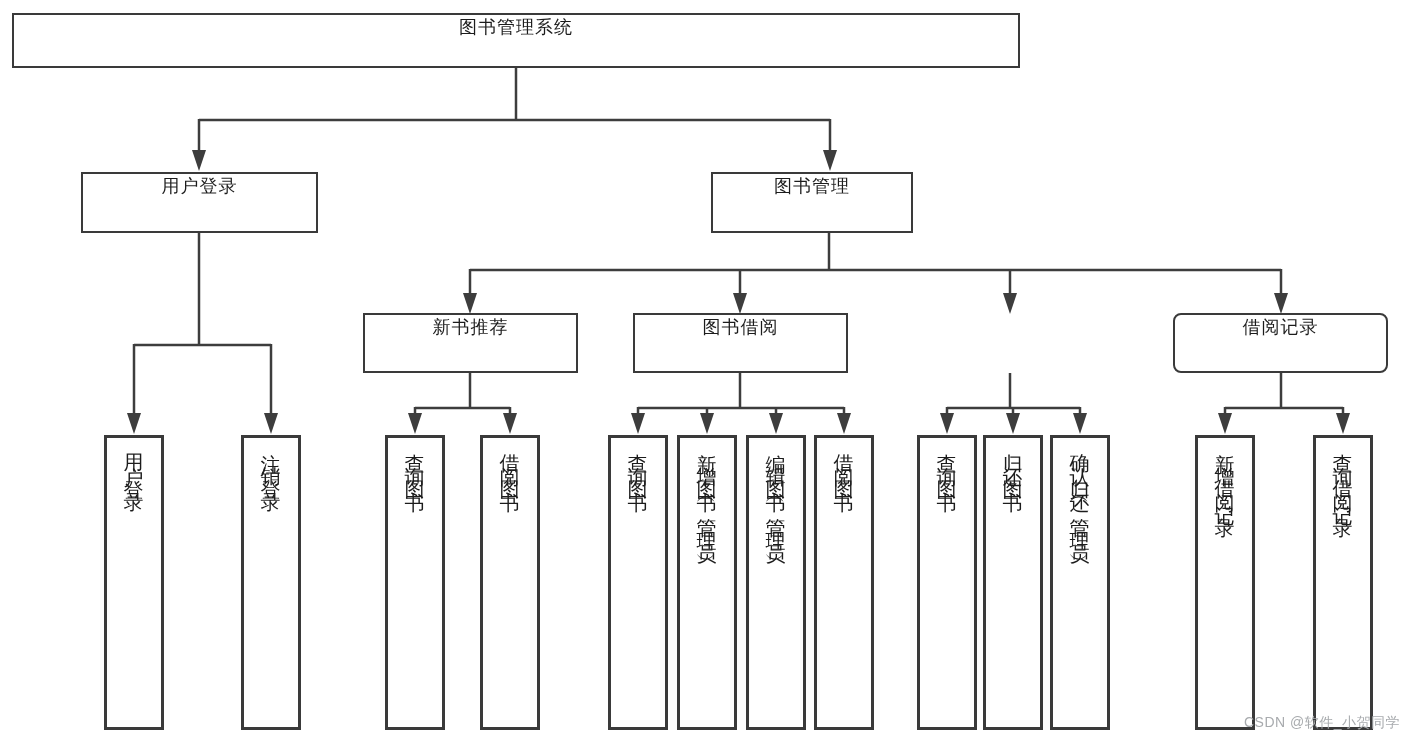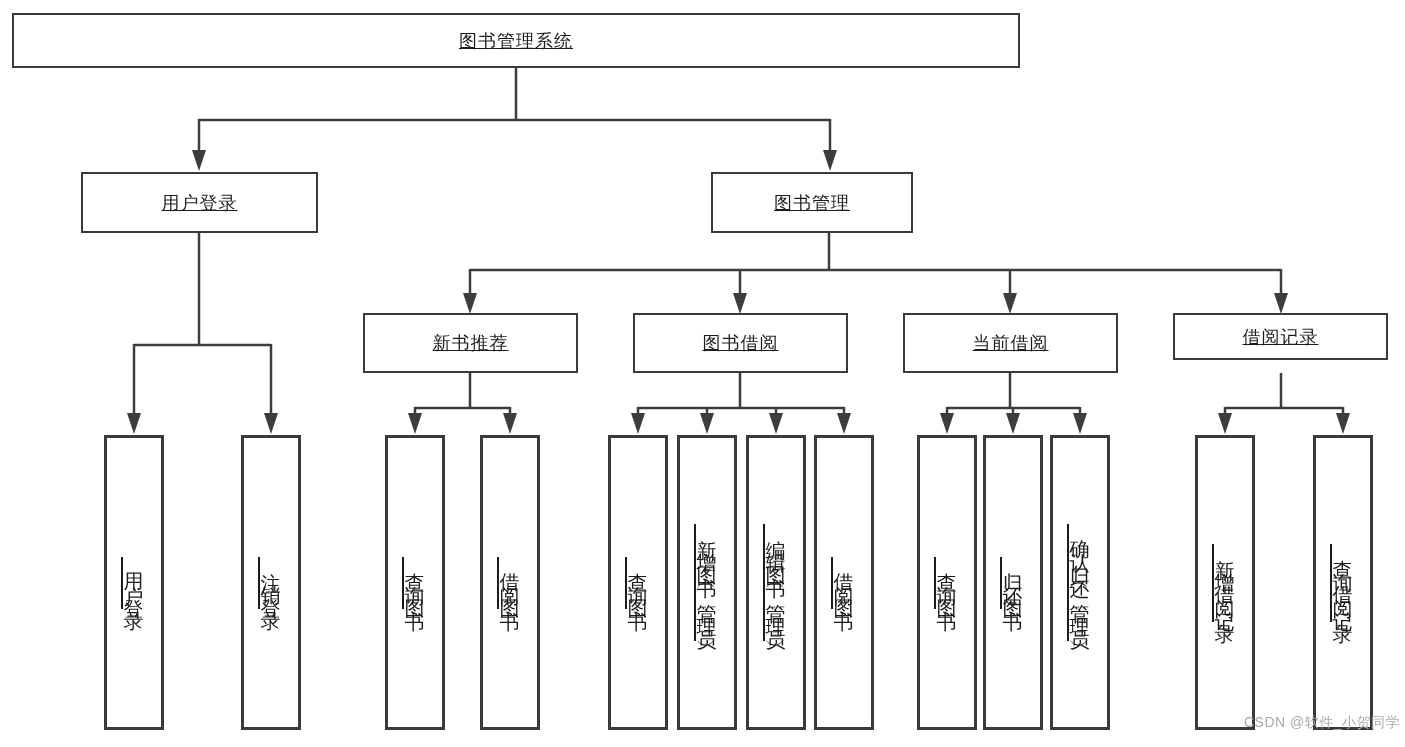--- a/index.html
+++ b/index.html
@@ -27,26 +27,24 @@
     left:0;top:0;
     width:1405px;height:747px;
   }
   .connectors path{stroke:var(--line);stroke-width:2.5;fill:none;}
   .connectors polygon{fill:var(--line);stroke:none;}
   .node{
     position:absolute;
     background:var(--background);
     border:2px solid var(--box_border);
     display:flex;
-    align-items:center;
     justify-content:center;
     font-size:18px;
     letter-spacing:1px;
     color:var(--text);
-    text-decoration:underline;
   }
   .leaf{
     border-width:3px;
   }
   .leaf .label{
     writing-mode:vertical-rl;
     text-orientation:mixed;
     font-size:20px;
     line-height:1.1;
     letter-spacing:13px;
@@ -147,24 +145,21 @@
   <div class="node" style="left:711px;top:172px;width:202px;height:61px;">
     <span class="label">图书管理</span>
   </div>
 
   <div class="node" style="left:633px;top:313px;width:215px;height:60px;">
     <span class="label">图书借阅</span>
   </div>
   <div class="node" style="left:363px;top:313px;width:215px;height:60px;">
     <span class="label">新书推荐</span>
   </div>
-  <div class="node" style="left:903px;top:313px;width:215px;height:60px;">
-    <span class="label">当前借阅</span>
-  </div>
-  <div class="node" style="left:1173px;top:313px;width:215px;height:47px;">
+  <div class="node" style="left:1173px;top:313px;width:215px;height:60px;border-radius:8px;">
     <span class="label">借阅记录</span>
   </div>
 
   <div class="node leaf" style="left:104px;top:435px;width:60px;height:295px;">
     <span class="label">用户登录</span>
   </div>
   <div class="node leaf" style="left:241px;top:435px;width:60px;height:295px;">
     <span class="label">注销登录</span>
   </div>
 

